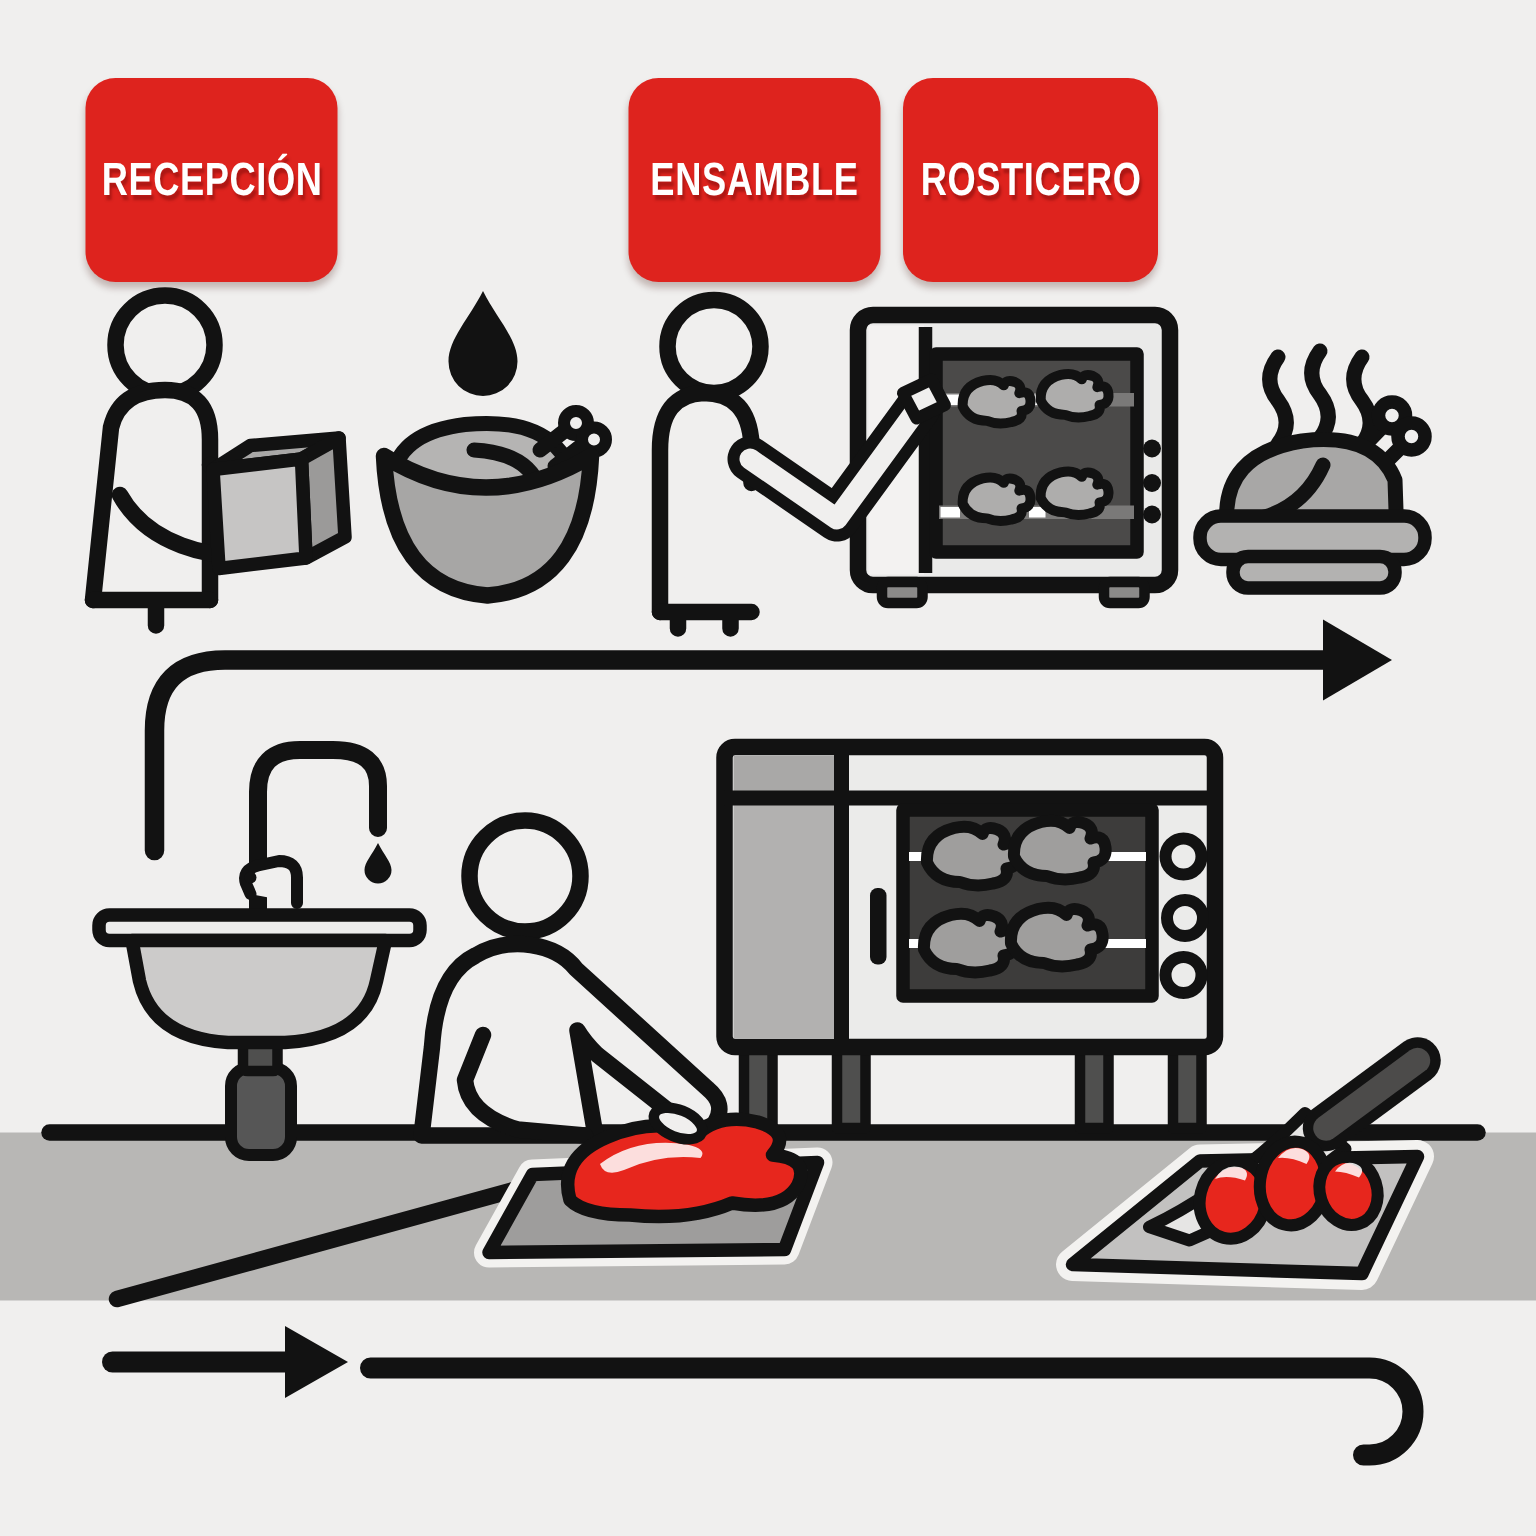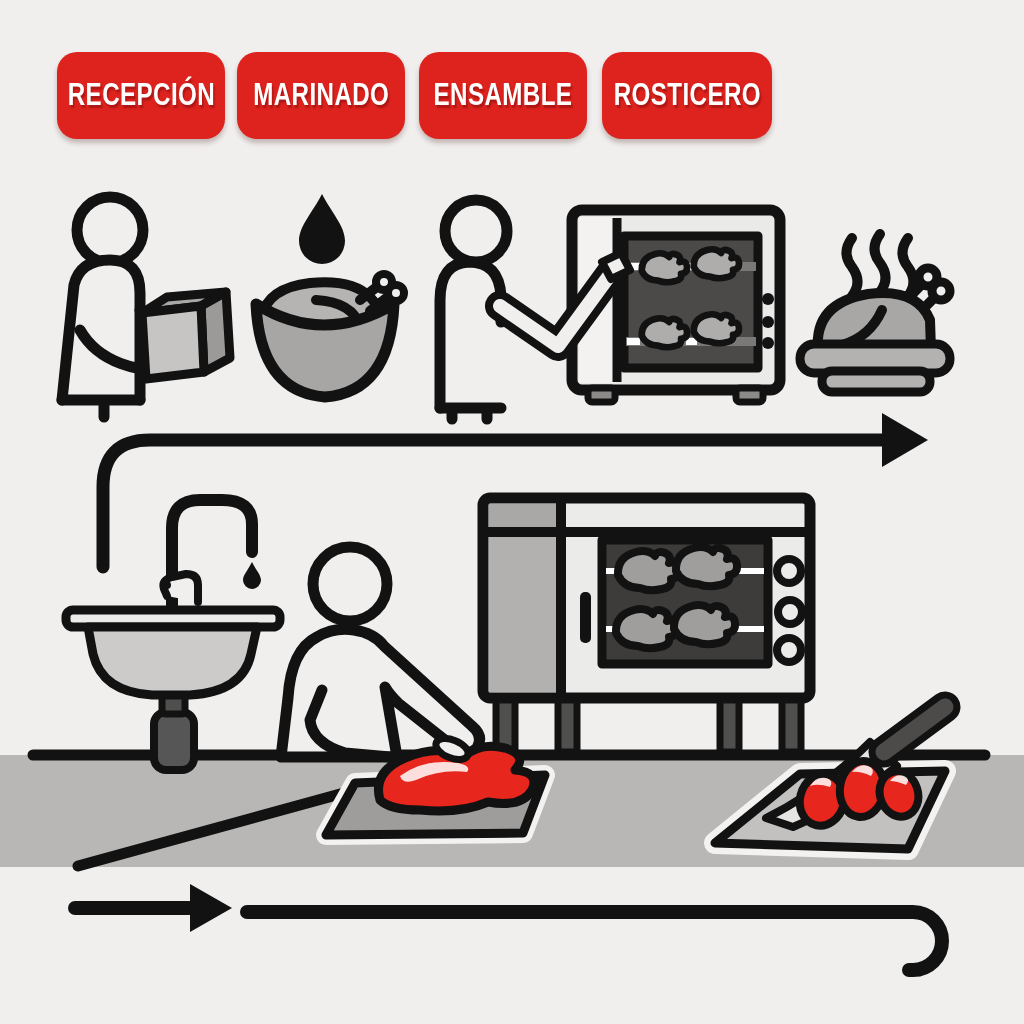--- a/index.html
+++ b/index.html
@@ -3,21 +3,21 @@
 <meta charset="utf-8">
 <style>
   html,body{margin:0;padding:0;}
   body{font-family:"Liberation Sans",sans-serif;background:#e8e7e5;}
   .stage{
     position:relative;width:1024px;height:1024px;overflow:hidden;
     background:#f0efee;
   }
   .art{position:absolute;left:0;top:0;width:1024px;height:1024px;}
   .banner{
-    position:absolute;top:52px;height:87px;border-radius:20px;
+    position:absolute;top:52px;height:136px;border-radius:20px;
     background:#de231e;display:flex;align-items:center;justify-content:center;
     box-shadow:0 4px 5px rgba(60,10,5,.25);
   }
   .banner .lbl{
     color:#fff;font-weight:700;text-align:center;white-space:pre-line;
     letter-spacing:.5px;line-height:1.04;
     text-shadow:2px 3px 2px rgba(80,0,0,.35);
     transform:scaleX(.78);transform-origin:center;
   }
   .b1{left:57px;width:168px}.b2{left:237px;width:168px}
@@ -26,23 +26,20 @@
   .b1 .lbl,.b2 .lbl,.b3 .lbl,.b4 .lbl{font-size:31px}
   .b5 .lbl{font-size:26px;transform:scaleX(.75)}
 </style>
 </head>
 <body>
 
 <div class="stage">
 
   <div class="banner b1">
     <span class="lbl">RECEPCIÓN</span>
-  </div>
-  <div class="banner b2">
-    <span class="lbl">MARINADO</span>
   </div>
   <div class="banner b3">
     <span class="lbl">ENSAMBLE</span>
   </div>
   <div class="banner b4">
     <span class="lbl">ROSTICERO</span>
   </div>
 
   <svg class="art" viewBox="0 0 1024 1024">
     <defs>

